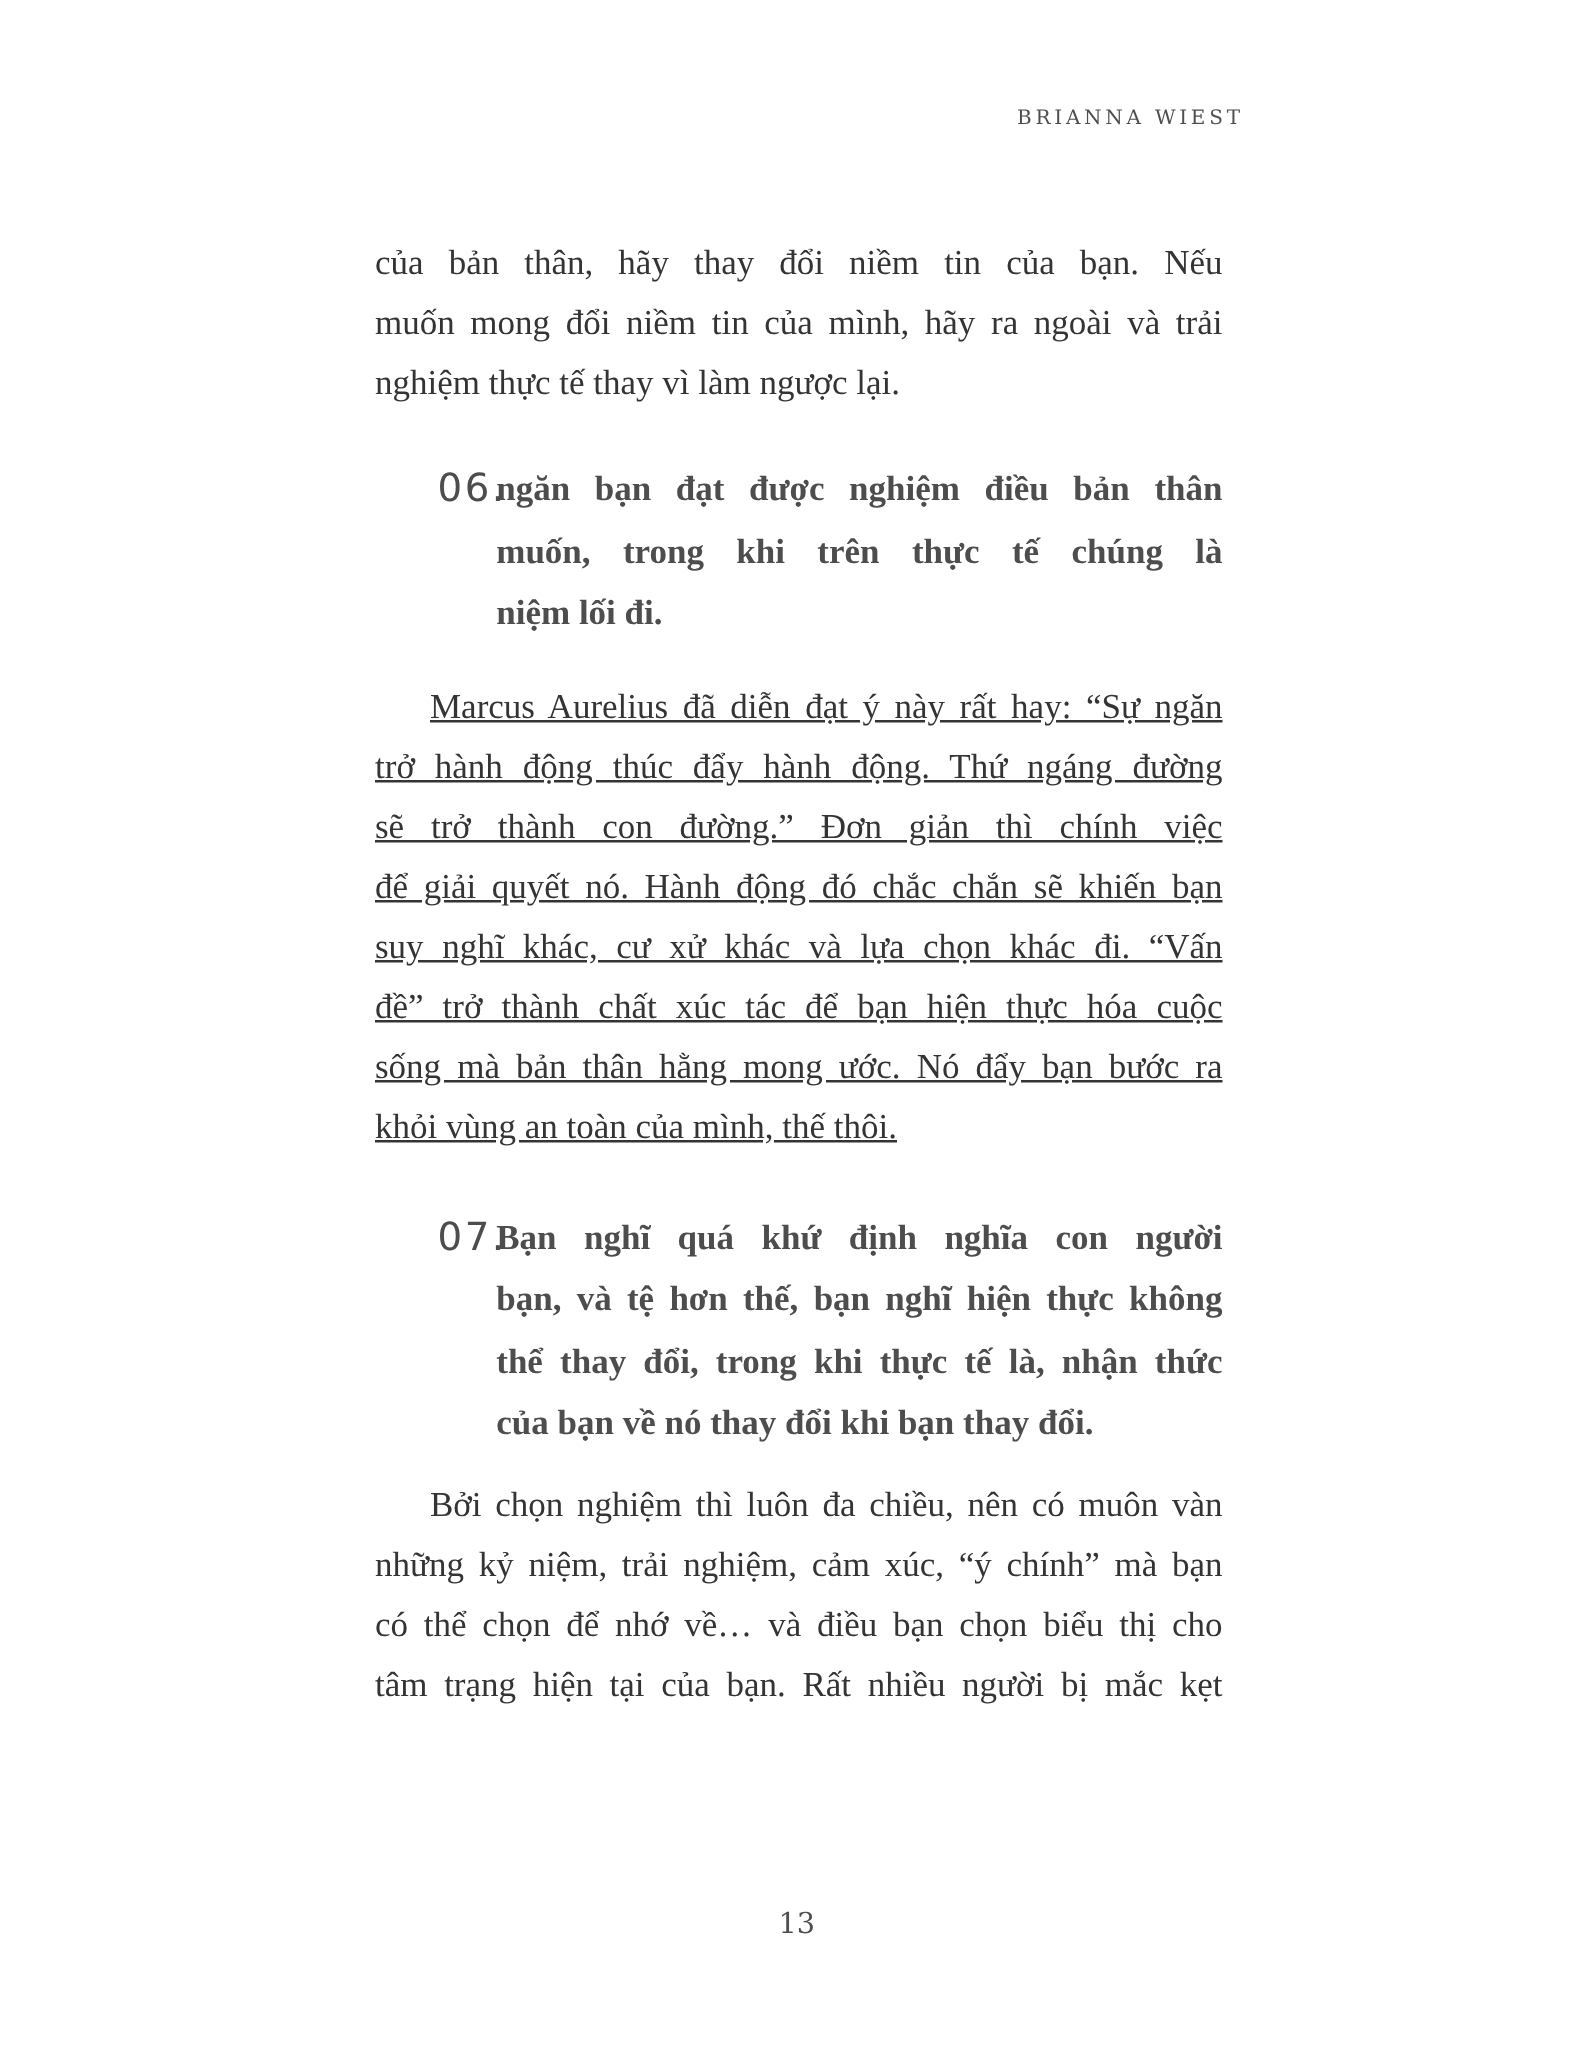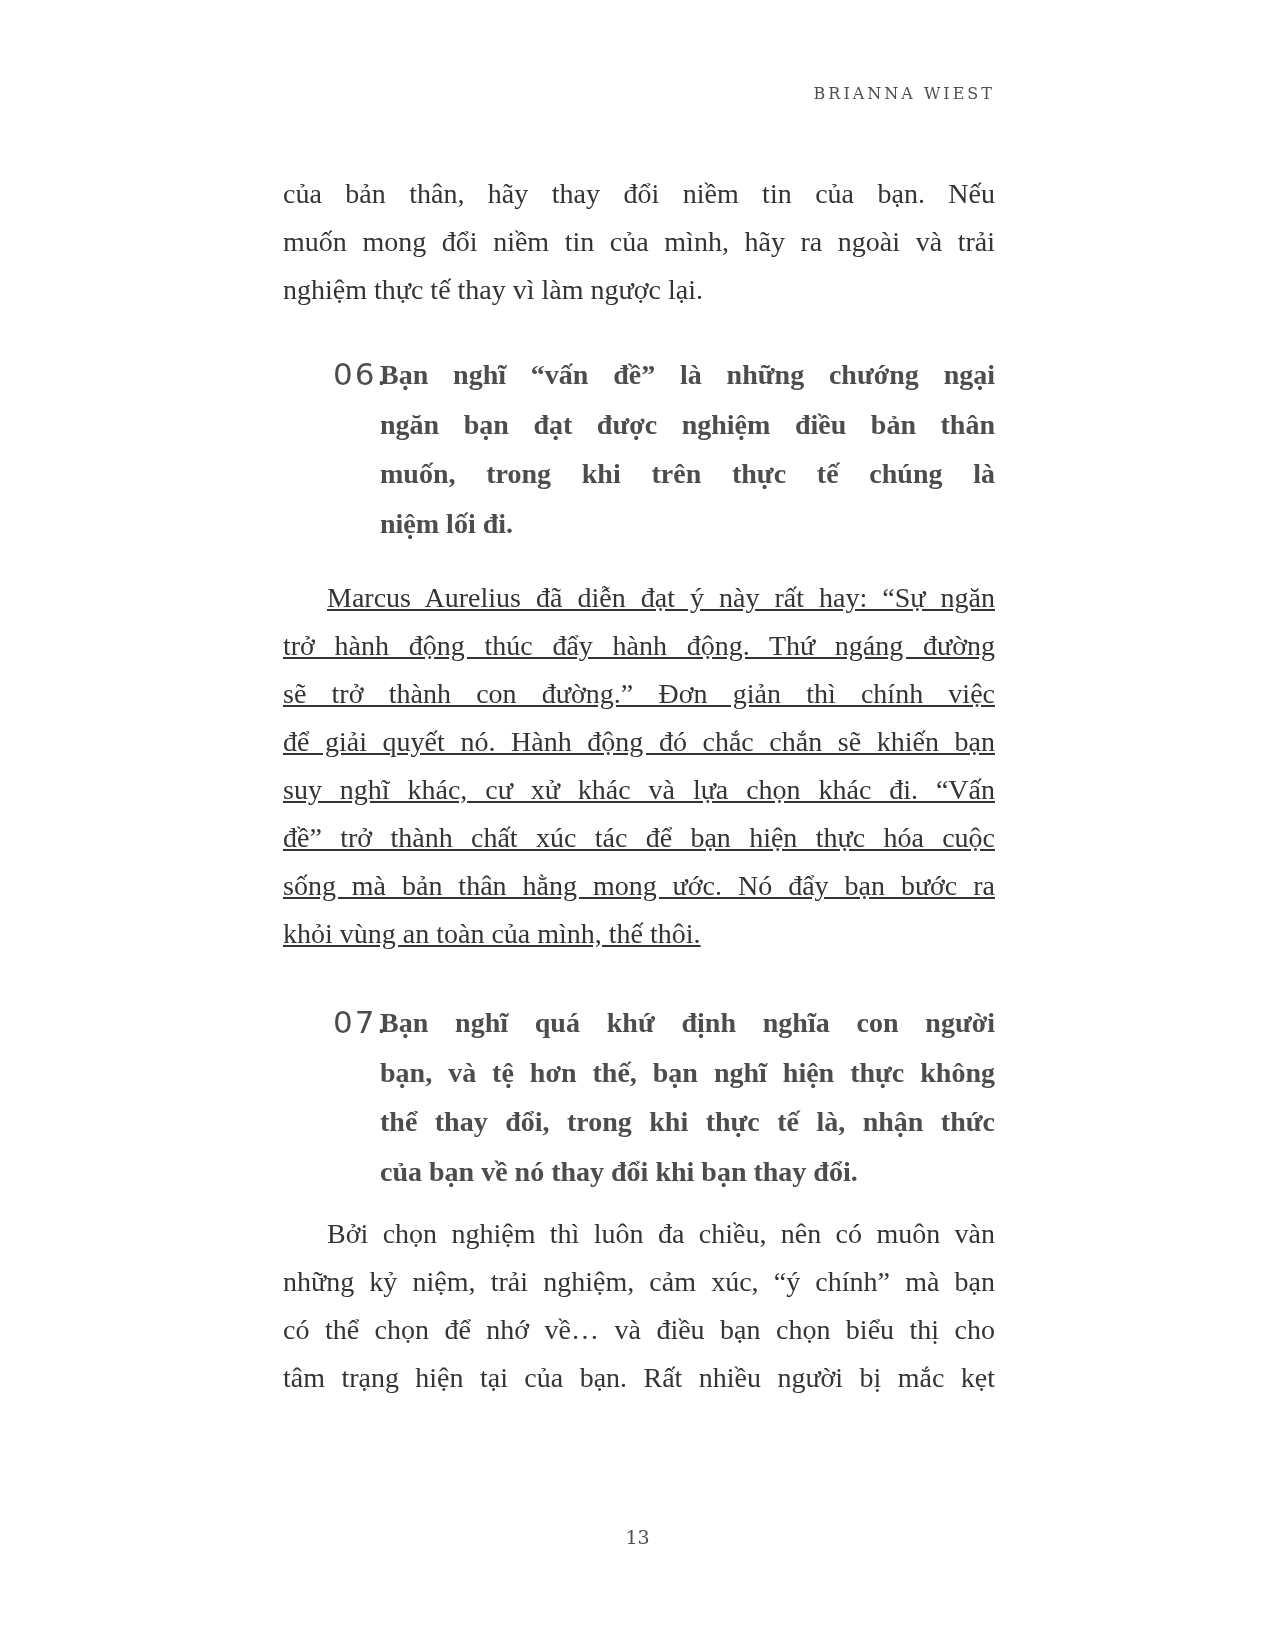--- a/index.html
+++ b/index.html
@@ -18,21 +18,21 @@
     font-size:16px;
     letter-spacing:3px;
     color:var(--muted-color,#4f4f4f);
   }
   .content{
     position:absolute;
     left:283px;top:170px;width:712px;
     font-size:28px;
     color:var(--text-color,#343434);
   }
-  .block{margin:0;}
+  .block{margin:17px;}
   .para .pline{
     line-height:48px;
     text-align:justify;
     text-align-last:justify;
   }
   .pline.endline{text-align-last:left;}
   .pline.indent{text-indent:44px;}
   .heading{
     display:flex;
     align-items:flex-start;
@@ -59,41 +59,40 @@
   
   .mt-h06{margin-top:36px;}
   .mt-p2{margin-top:26px;text-decoration:underline;}
   .mt-h07{margin-top:40px;}
   .mt-p3{margin-top:14px;}
   .page-number{
     position:absolute;
     left:0;top:1526px;width:1275px;
     text-align:center;
     font-family:"DejaVu Serif", serif;
-    font-size:19px;
+    font-size:23px;
     color:var(--muted-color,#4f4f4f);
   }
 </style>
 </head>
 <body>
 
 <div class="page">
   <div class="running-head">BRIANNA WIEST</div>
 
   <div class="content">
 
   <div class="block para">
         <div class="pline">của bản thân, hãy thay đổi niềm tin của bạn. Nếu</div>
         <div class="pline">muốn mong đổi niềm tin của mình, hãy ra ngoài và trải</div>
         <div class="pline endline">nghiệm thực tế thay vì làm ngược lại.</div>
       </div>
       <div class="block heading mt-h06">
         <div class="heading-number">06.</div>
         <div class="heading-lines">
-          <div class="pline">Bạn nghĩ “vấn đề” là những chướng ngại</div>
           <div class="pline">ngăn bạn đạt được nghiệm điều bản thân</div>
           <div class="pline">muốn, trong khi trên thực tế chúng là</div>
           <div class="pline endline">niệm lối đi.</div>
         </div>
       </div>
       <div class="block para mt-p2">
         <div class="pline indent">Marcus Aurelius đã diễn đạt ý này rất hay: “Sự ngăn</div>
         <div class="pline">trở hành động thúc đẩy hành động. Thứ ngáng đường</div>
         <div class="pline">sẽ trở thành con đường.” Đơn giản thì chính việc</div>
         <div class="pline">để giải quyết nó. Hành động đó chắc chắn sẽ khiến bạn</div>

